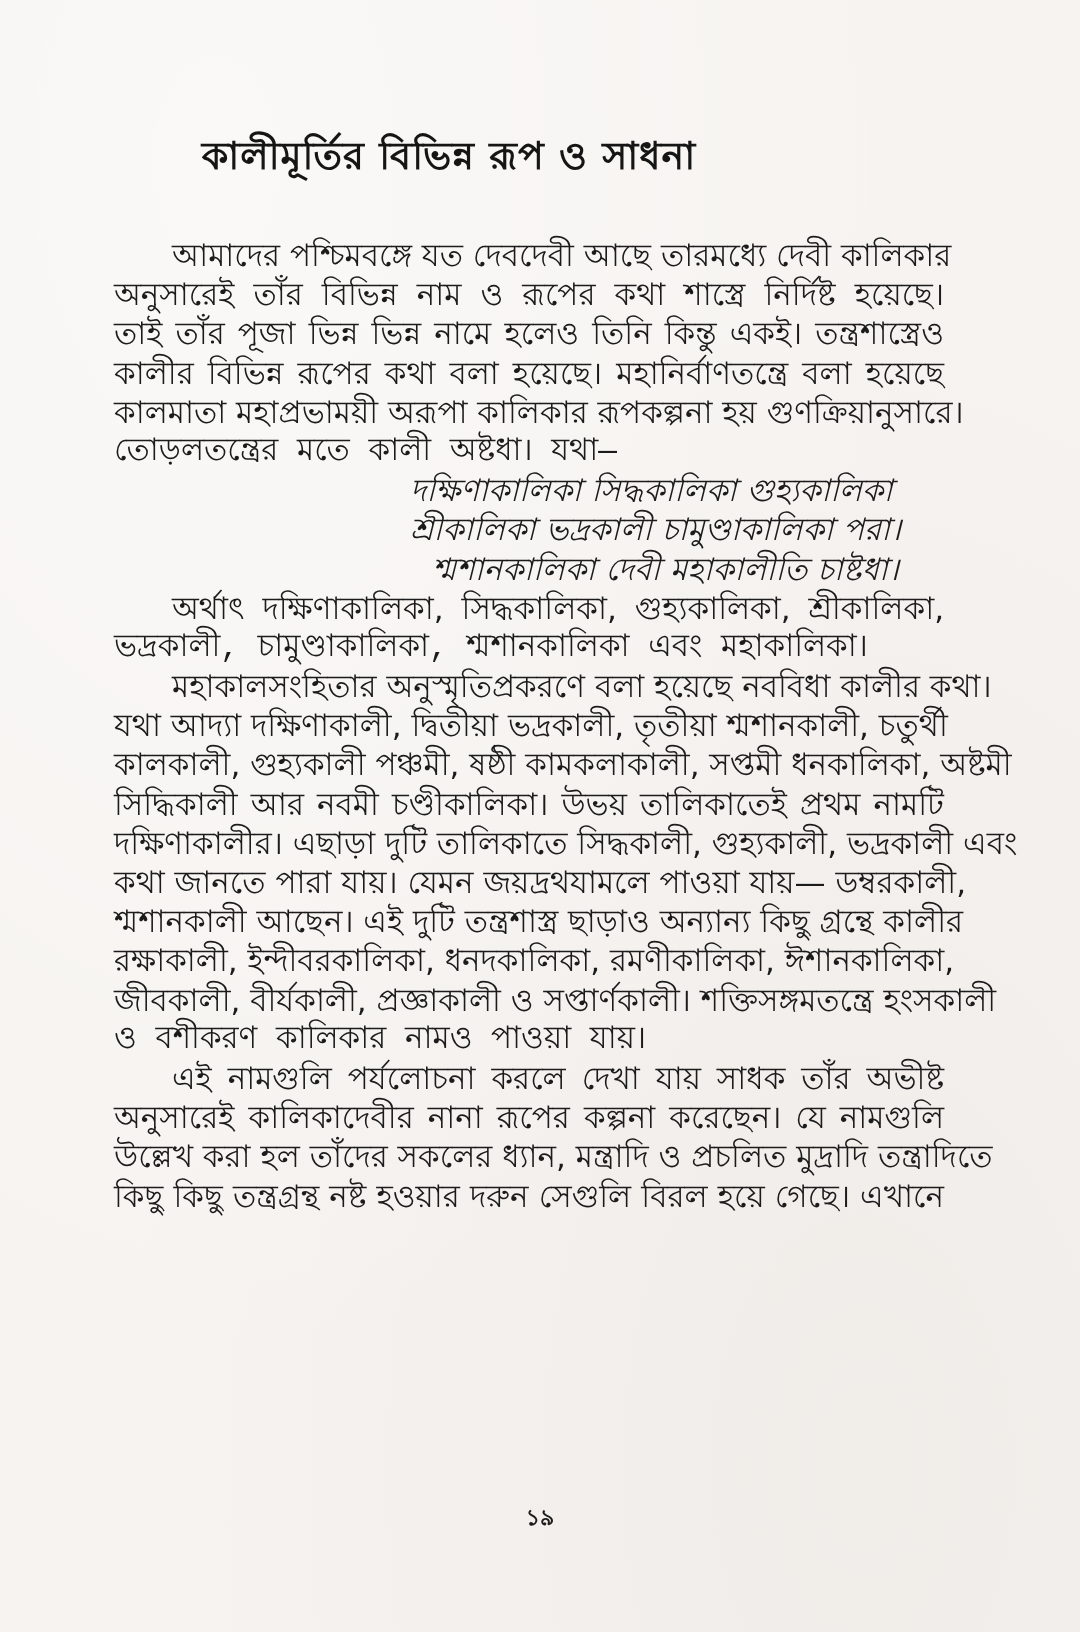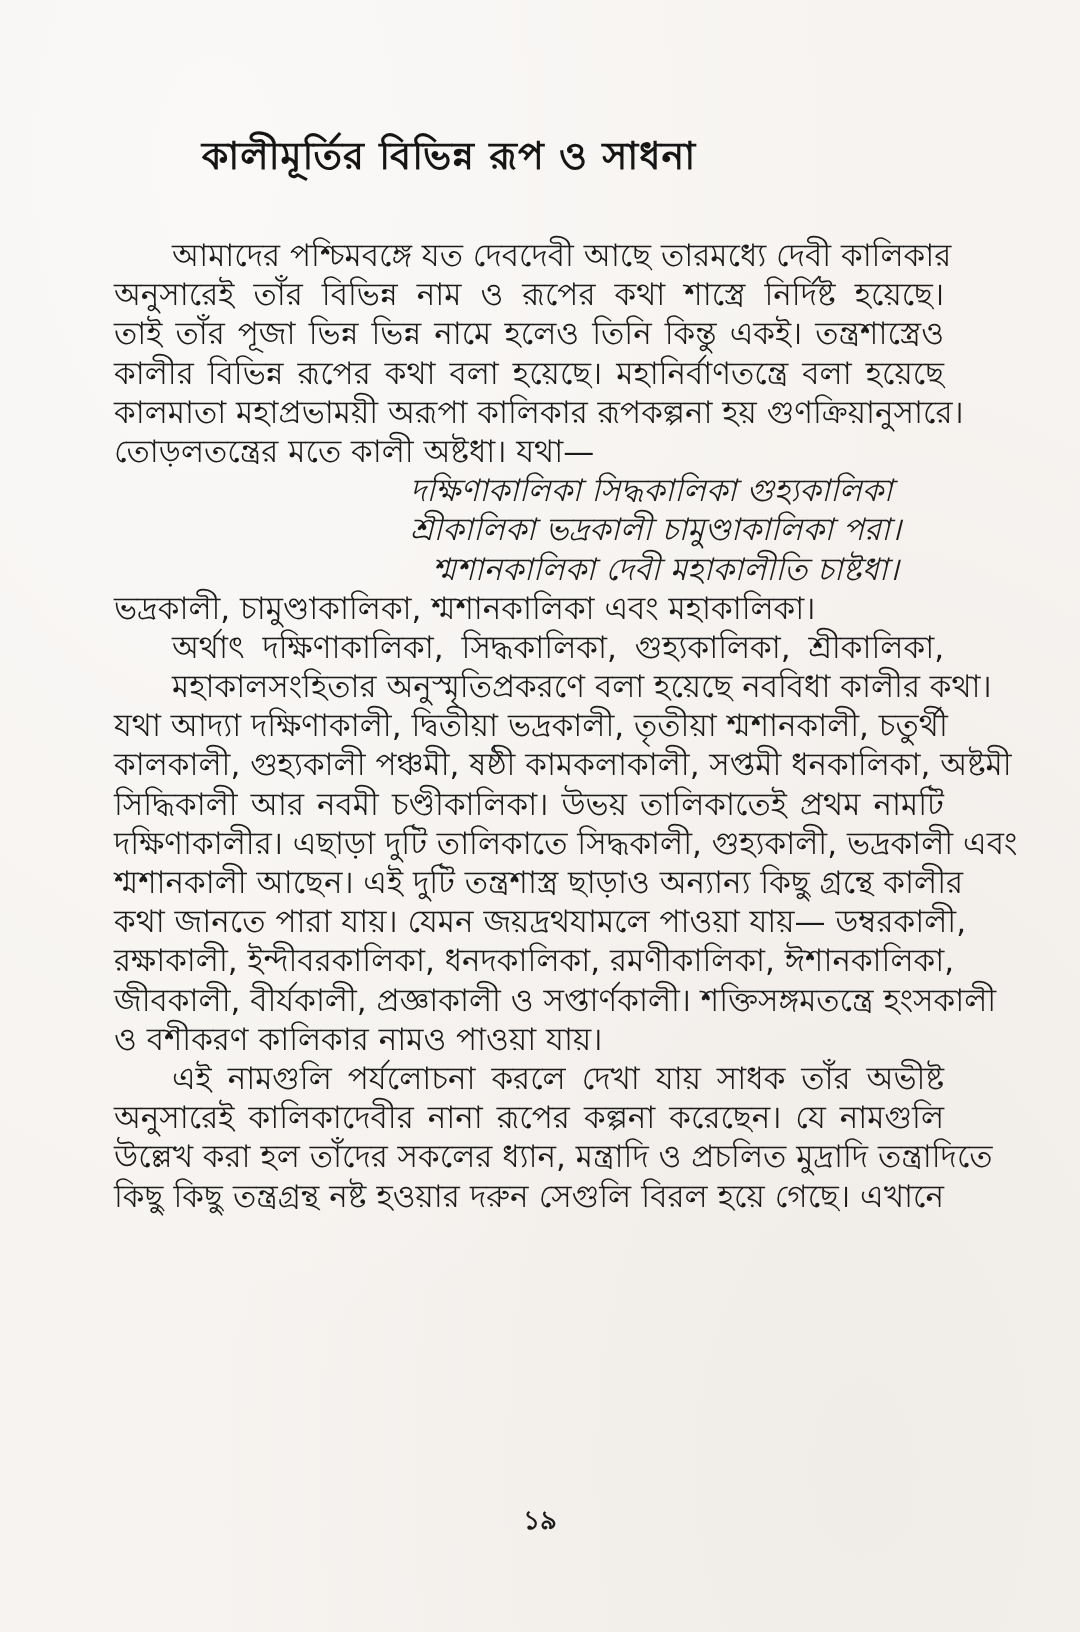--- a/index.html
+++ b/index.html
@@ -48,36 +48,37 @@
     .line {
       display: block;
       white-space: nowrap;
       text-align: justify;
       text-align-last: justify;
       height: 39.2px;
       overflow: visible;
     }
     .line.last {
       text-align-last: left;
+      font-family: Liberation Mono, monospace;
     }
     .line.indent {
       padding-left: 58px;
     }
     .line.verse {
       padding-left: 296px;
       text-align-last: left;
       font-style: italic;
     }
     .page-number {
       position: absolute;
       left: 0;
       width: 1080px;
       top: 1500px;
       text-align: center;
-      font-size: 26px;
+      font-size: 22px;
       font-weight: bold;
       color: #1b1b1b;
     }
   </style>
 </head>
 <body>
 
 <div class="page">
 
   <div class="title">কালীমূর্তির বিভিন্ন রূপ ও সাধনা</div>
@@ -88,30 +89,30 @@
     <span class="line">অনুসারেই তাঁর বিভিন্ন নাম ও রূপের কথা শাস্ত্রে নির্দিষ্ট হয়েছে।</span>
     <span class="line">তাই তাঁর পূজা ভিন্ন ভিন্ন নামে হলেও তিনি কিন্তু একই। তন্ত্রশাস্ত্রেও</span>
     <span class="line">কালীর বিভিন্ন রূপের কথা বলা হয়েছে। মহানির্বাণতন্ত্রে বলা হয়েছে</span>
     <span class="line">কালমাতা মহাপ্রভাময়ী অরূপা কালিকার রূপকল্পনা হয় গুণক্রিয়ানুসারে।</span>
     <span class="line last">তোড়লতন্ত্রের মতে কালী অষ্টধা। যথা—</span>
 
     <span class="line verse">দক্ষিণাকালিকা সিদ্ধকালিকা গুহ্যকালিকা</span>
     <span class="line verse">শ্রীকালিকা ভদ্রকালী চামুণ্ডাকালিকা পরা।</span>
     <span class="line verse" style="padding-left:318px">শ্মশানকালিকা দেবী মহাকালীতি চাষ্টধা।</span>
 
+    <span class="line indent">অর্থাৎ দক্ষিণাকালিকা, সিদ্ধকালিকা, গুহ্যকালিকা, শ্রীকালিকা,</span>
     <span class="line last">ভদ্রকালী, চামুণ্ডাকালিকা, শ্মশানকালিকা এবং মহাকালিকা।</span>
-    <span class="line indent">অর্থাৎ দক্ষিণাকালিকা, সিদ্ধকালিকা, গুহ্যকালিকা, শ্রীকালিকা,</span>
 
     <span class="line indent">মহাকালসংহিতার অনুস্মৃতিপ্রকরণে বলা হয়েছে নববিধা কালীর কথা।</span>
     <span class="line">যথা আদ্যা দক্ষিণাকালী, দ্বিতীয়া ভদ্রকালী, তৃতীয়া শ্মশানকালী, চতুর্থী</span>
     <span class="line">কালকালী, গুহ্যকালী পঞ্চমী, ষষ্ঠী কামকলাকালী, সপ্তমী ধনকালিকা, অষ্টমী</span>
     <span class="line">সিদ্ধিকালী আর নবমী চণ্ডীকালিকা। উভয় তালিকাতেই প্রথম নামটি</span>
     <span class="line">দক্ষিণাকালীর। এছাড়া দুটি তালিকাতে সিদ্ধকালী, গুহ্যকালী, ভদ্রকালী এবং</span>
+    <span class="line">কথা জানতে পারা যায়। যেমন জয়দ্রথযামলে পাওয়া যায়— ডম্বরকালী,</span>
     <span class="line">শ্মশানকালী আছেন। এই দুটি তন্ত্রশাস্ত্র ছাড়াও অন্যান্য কিছু গ্রন্থে কালীর</span>
-    <span class="line">কথা জানতে পারা যায়। যেমন জয়দ্রথযামলে পাওয়া যায়— ডম্বরকালী,</span>
     <span class="line">রক্ষাকালী, ইন্দীবরকালিকা, ধনদকালিকা, রমণীকালিকা, ঈশানকালিকা,</span>
     <span class="line">জীবকালী, বীর্যকালী, প্রজ্ঞাকালী ও সপ্তার্ণকালী। শক্তিসঙ্গমতন্ত্রে হংসকালী</span>
     <span class="line last">ও বশীকরণ কালিকার নামও পাওয়া যায়।</span>
 
     <span class="line indent">এই নামগুলি পর্যলোচনা করলে দেখা যায় সাধক তাঁর অভীষ্ট</span>
     <span class="line">অনুসারেই কালিকাদেবীর নানা রূপের কল্পনা করেছেন। যে নামগুলি</span>
     <span class="line">উল্লেখ করা হল তাঁদের সকলের ধ্যান, মন্ত্রাদি ও প্রচলিত মুদ্রাদি তন্ত্রাদিতে</span>
     <span class="line">কিছু কিছু তন্ত্রগ্রন্থ নষ্ট হওয়ার দরুন সেগুলি বিরল হয়ে গেছে। এখানে</span>
   </div>
 

